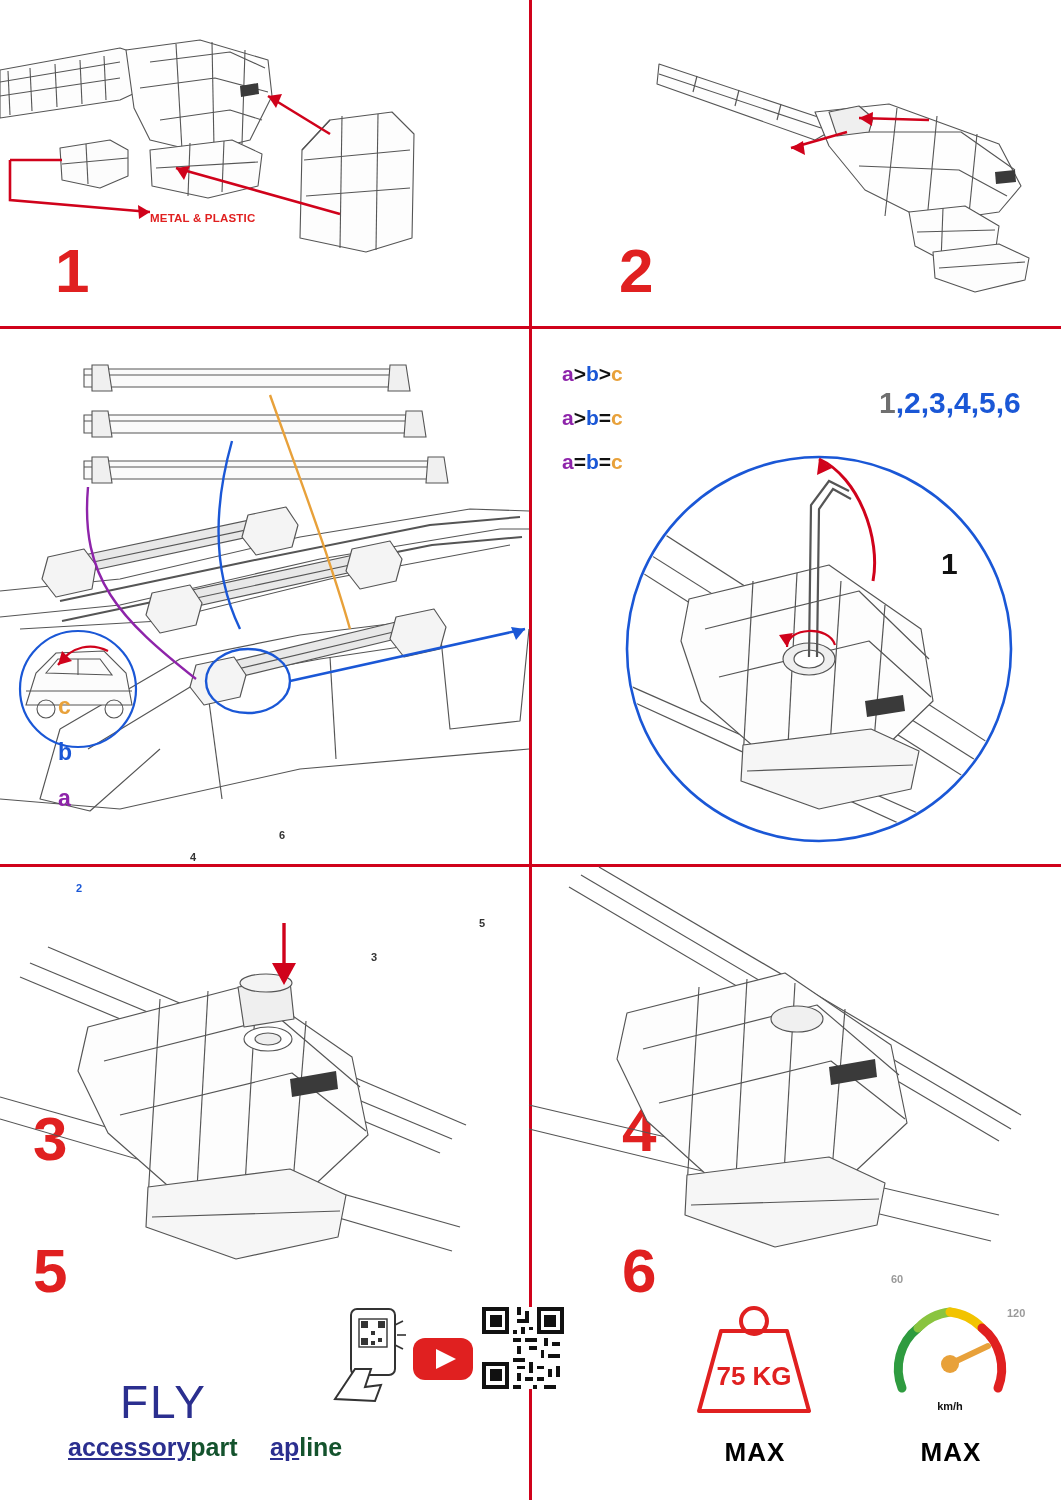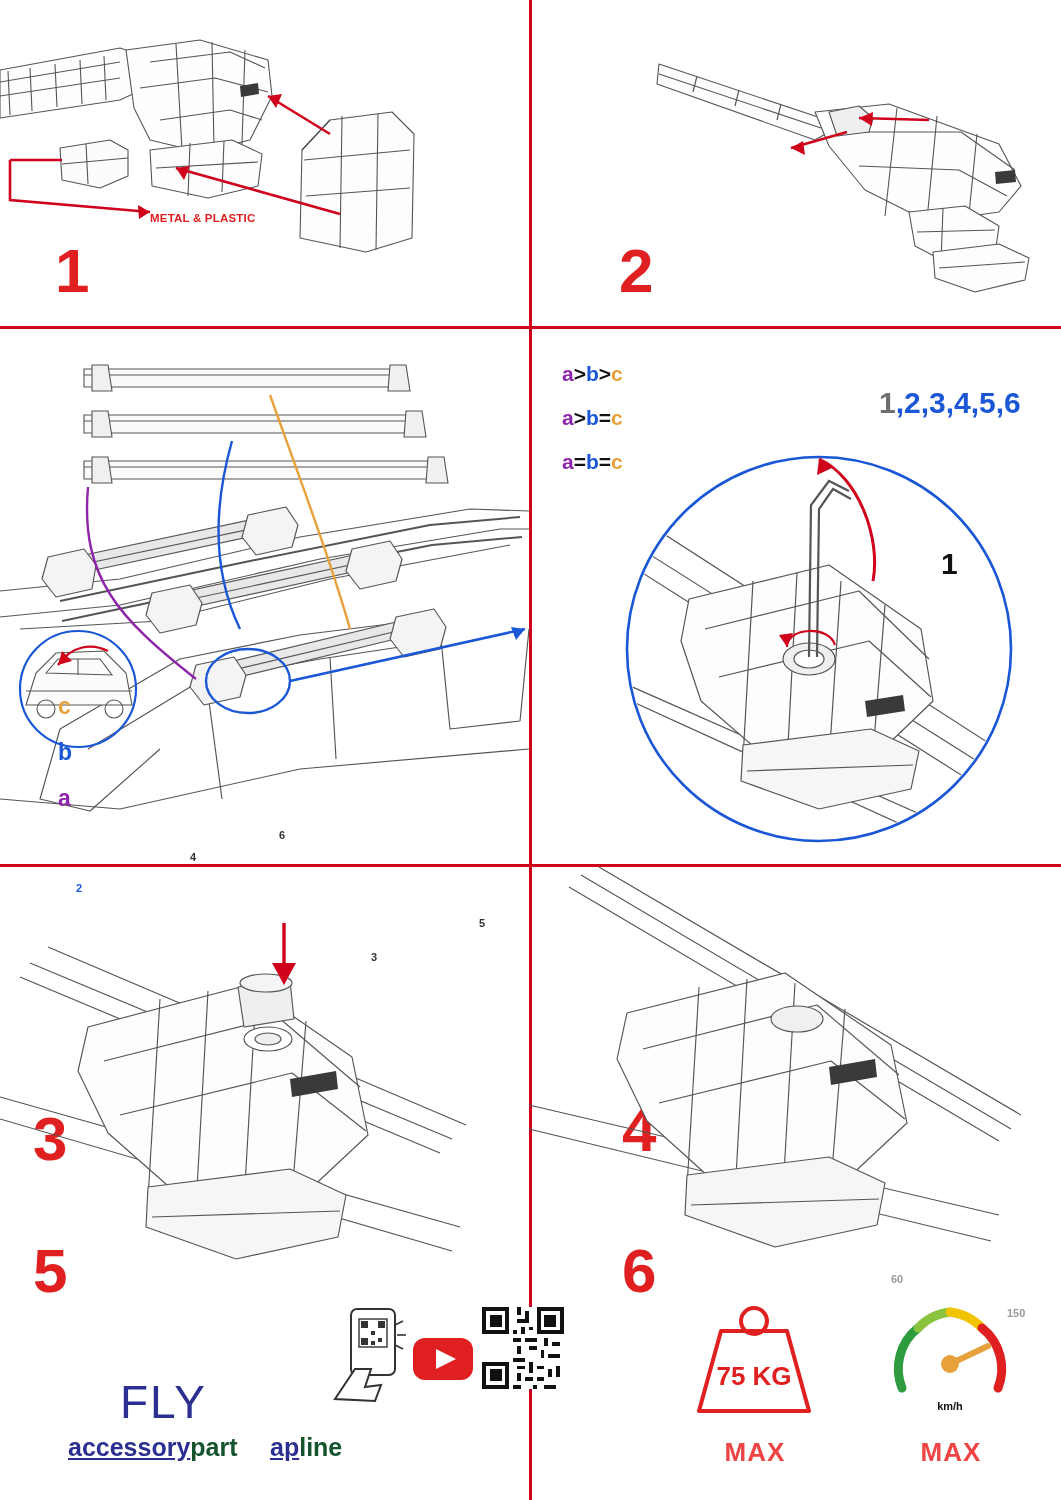--- a/index.html
+++ b/index.html
@@ -18,21 +18,21 @@
   .cmp .c{color:#e8a13a;}
   .cmp .op{color:#111;}
   .abc{position:absolute;font-size:23px;font-weight:700;}
   .seq{position:absolute;font-size:30px;font-weight:700;color:#1a57d6;}
   .seq .one{color:#6f6f6f;}
   .circnum{position:absolute;font-size:26px;font-weight:700;color:#111;}
   .brand-fly{position:absolute;color:#2b2f8f;font-size:46px;letter-spacing:2px;font-family:"Liberation Sans",sans-serif;font-weight:400;margin-top:13px;}
   .brand-line{position:absolute;font-size:25px;font-weight:700;}
   .brand-line .dark{color:#2b2f8f;text-decoration:underline;}
   .brand-line .red{color:#14532d;}
-  .maxlabel{position:absolute;font-size:26px;font-weight:700;color:#ef4444;letter-spacing:1px;}
+  .maxlabel{position:absolute;font-size:26px;font-weight:700;color:#000000;letter-spacing:1px;}
   .weight-txt{position:absolute;color:#e02020;font-size:26px;font-weight:700;}
   .kmh{position:absolute;font-size:11px;color:#111;font-weight:700;}
   .gauge-n{position:absolute;font-size:11px;color:#9a9a9a;font-weight:700;}
   .tiny{position:absolute;font-size:11px;color:#333;font-weight:700;}
 </style>
 </head>
 <body>
 
 <div class="page">
 
@@ -446,18 +446,18 @@
       <g fill="none" stroke-width="9" stroke-linecap="round">
         <path d="M18 96 A 52 52 0 0 1 34 36" stroke="#2e9b3f"></path>
         <path d="M34 36 A 52 52 0 0 1 66 20" stroke="#8ac43f"></path>
         <path d="M66 20 A 52 52 0 0 1 98 36" stroke="#f2c300"></path>
         <path d="M98 36 A 52 52 0 0 1 114 96" stroke="#e02020"></path>
       </g>
       <circle cx="66" cy="72" r="9" fill="#e8a13a"></circle>
       <path d="M66 72 L104 54" stroke="#e8a13a" stroke-width="6" stroke-linecap="round" fill="none"></path>
     </svg>
     <div class="gauge-n" style="left:362px;top:406px;">60</div>
-    <div class="gauge-n" style="left:478px;top:440px;">150</div>
+    <div class="gauge-n" style="left:478px;top:440px;">120</div>
     <div class="kmh" style="left:390px;top:533px;width:62px;text-align:center;">km/h</div>
     <div class="maxlabel" style="left:372px;top:570px;width:100px;text-align:center;">MAX</div>
   </div>
 
 </div>
 
 </body></html>

